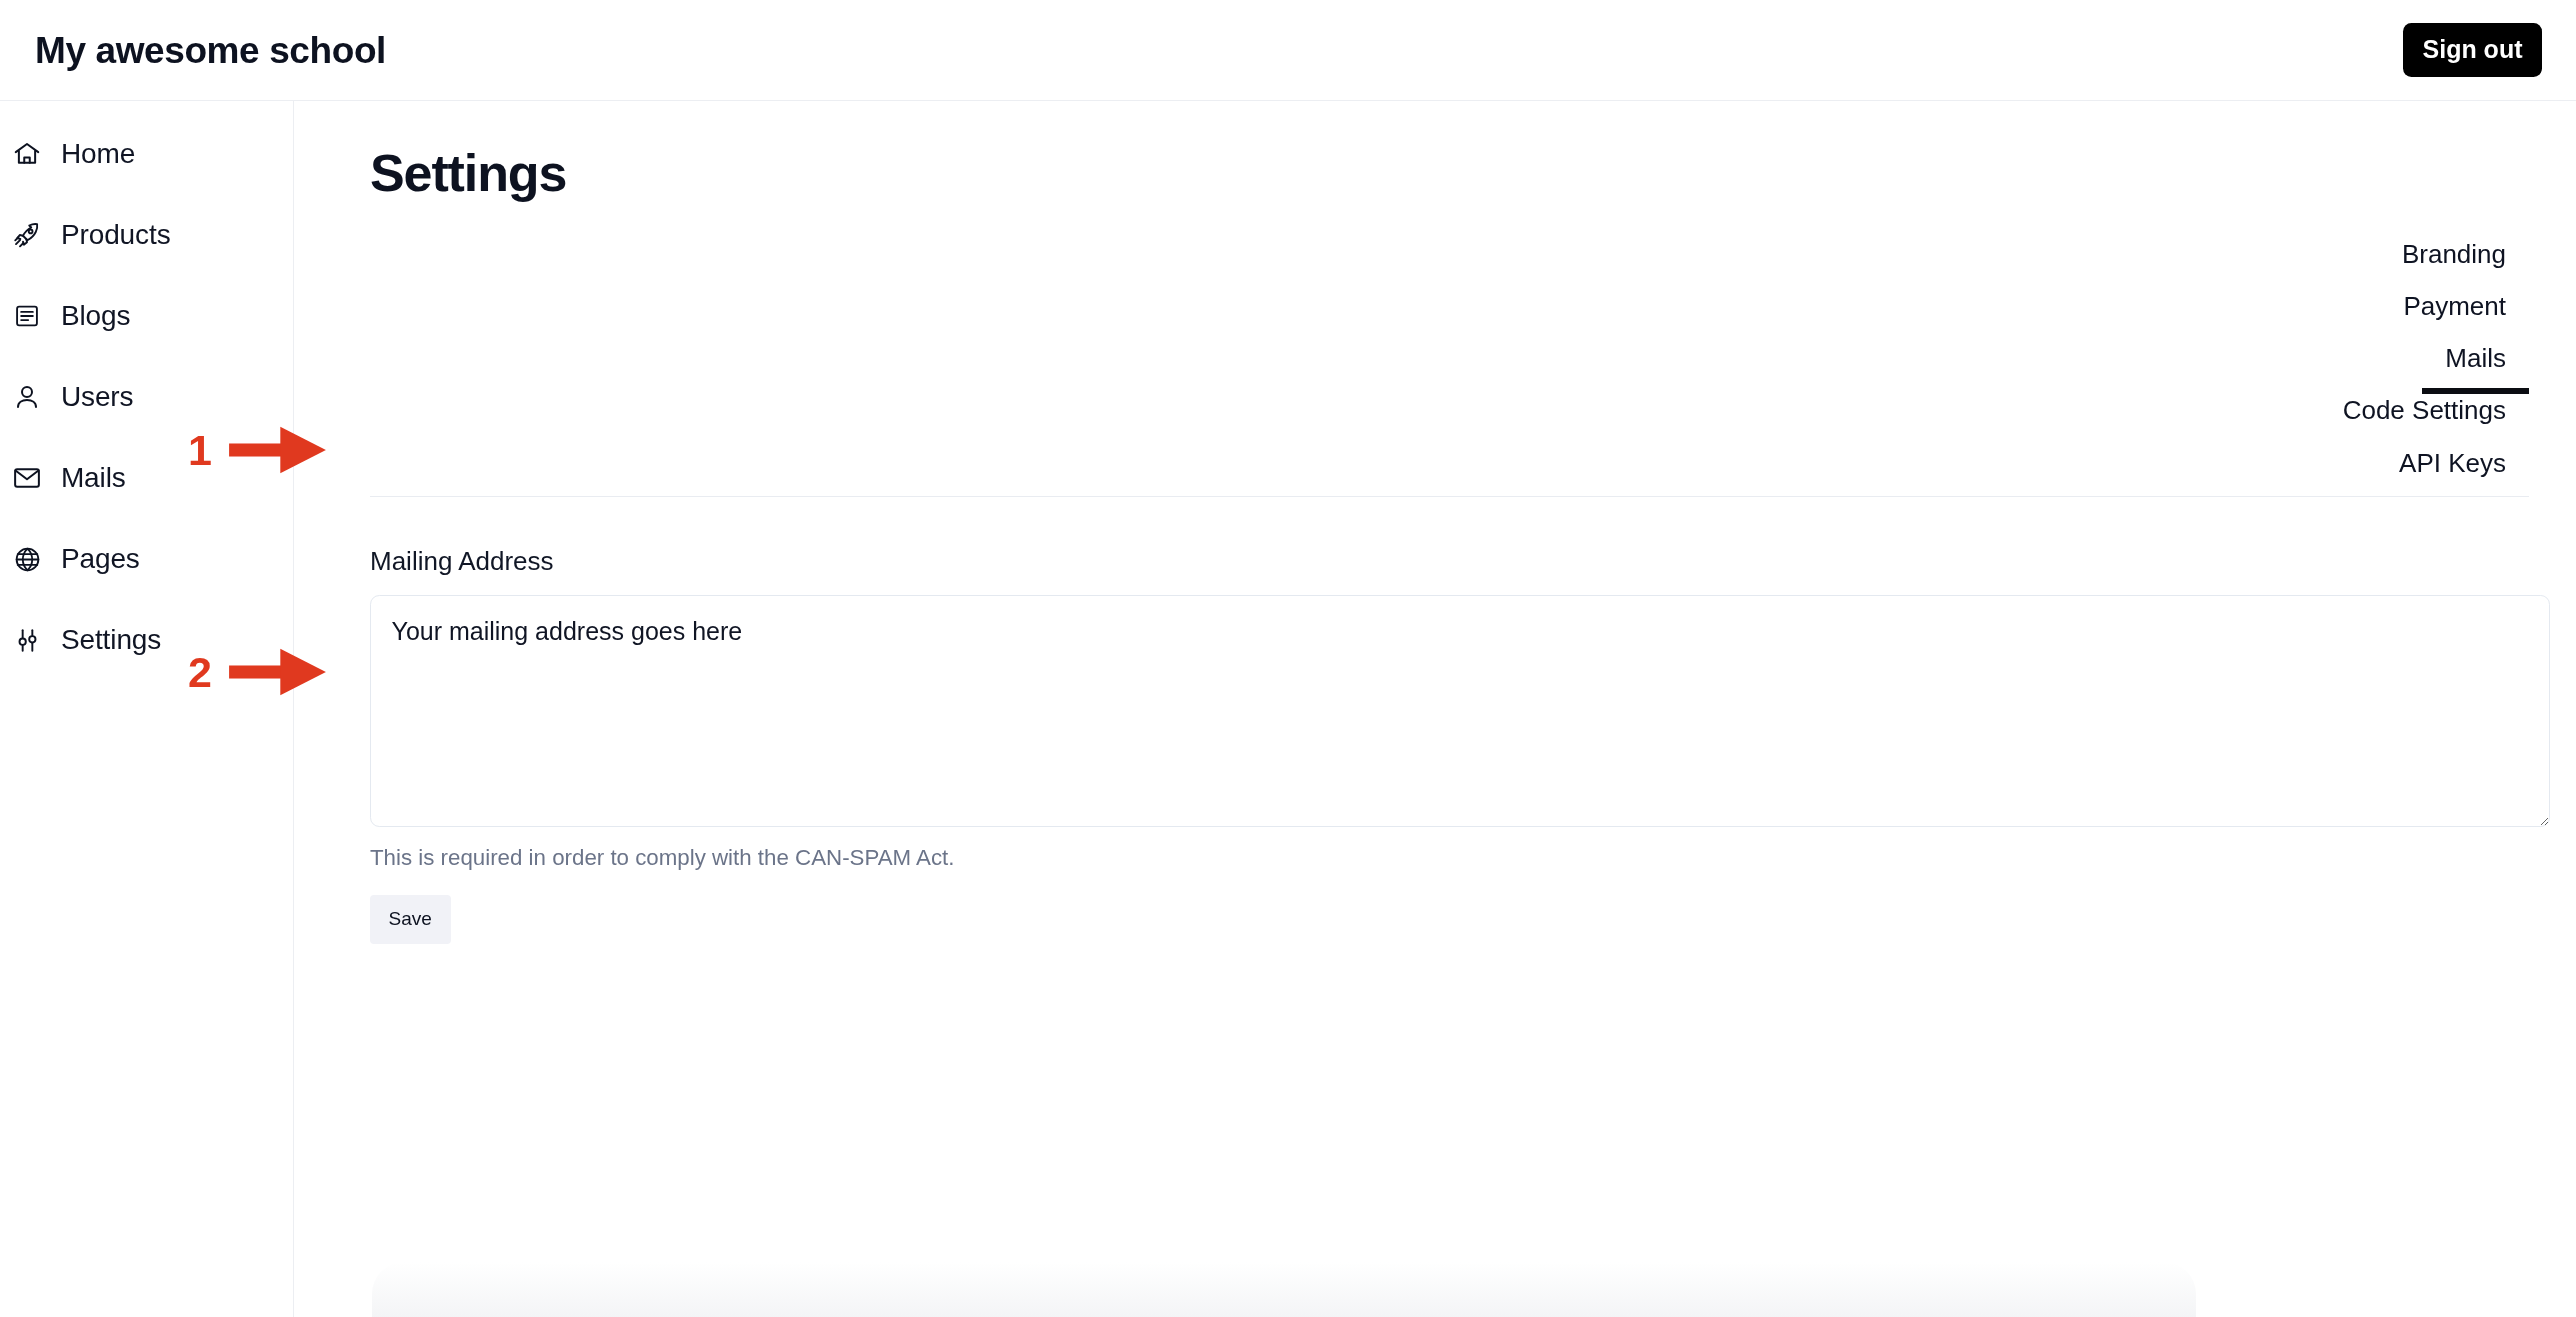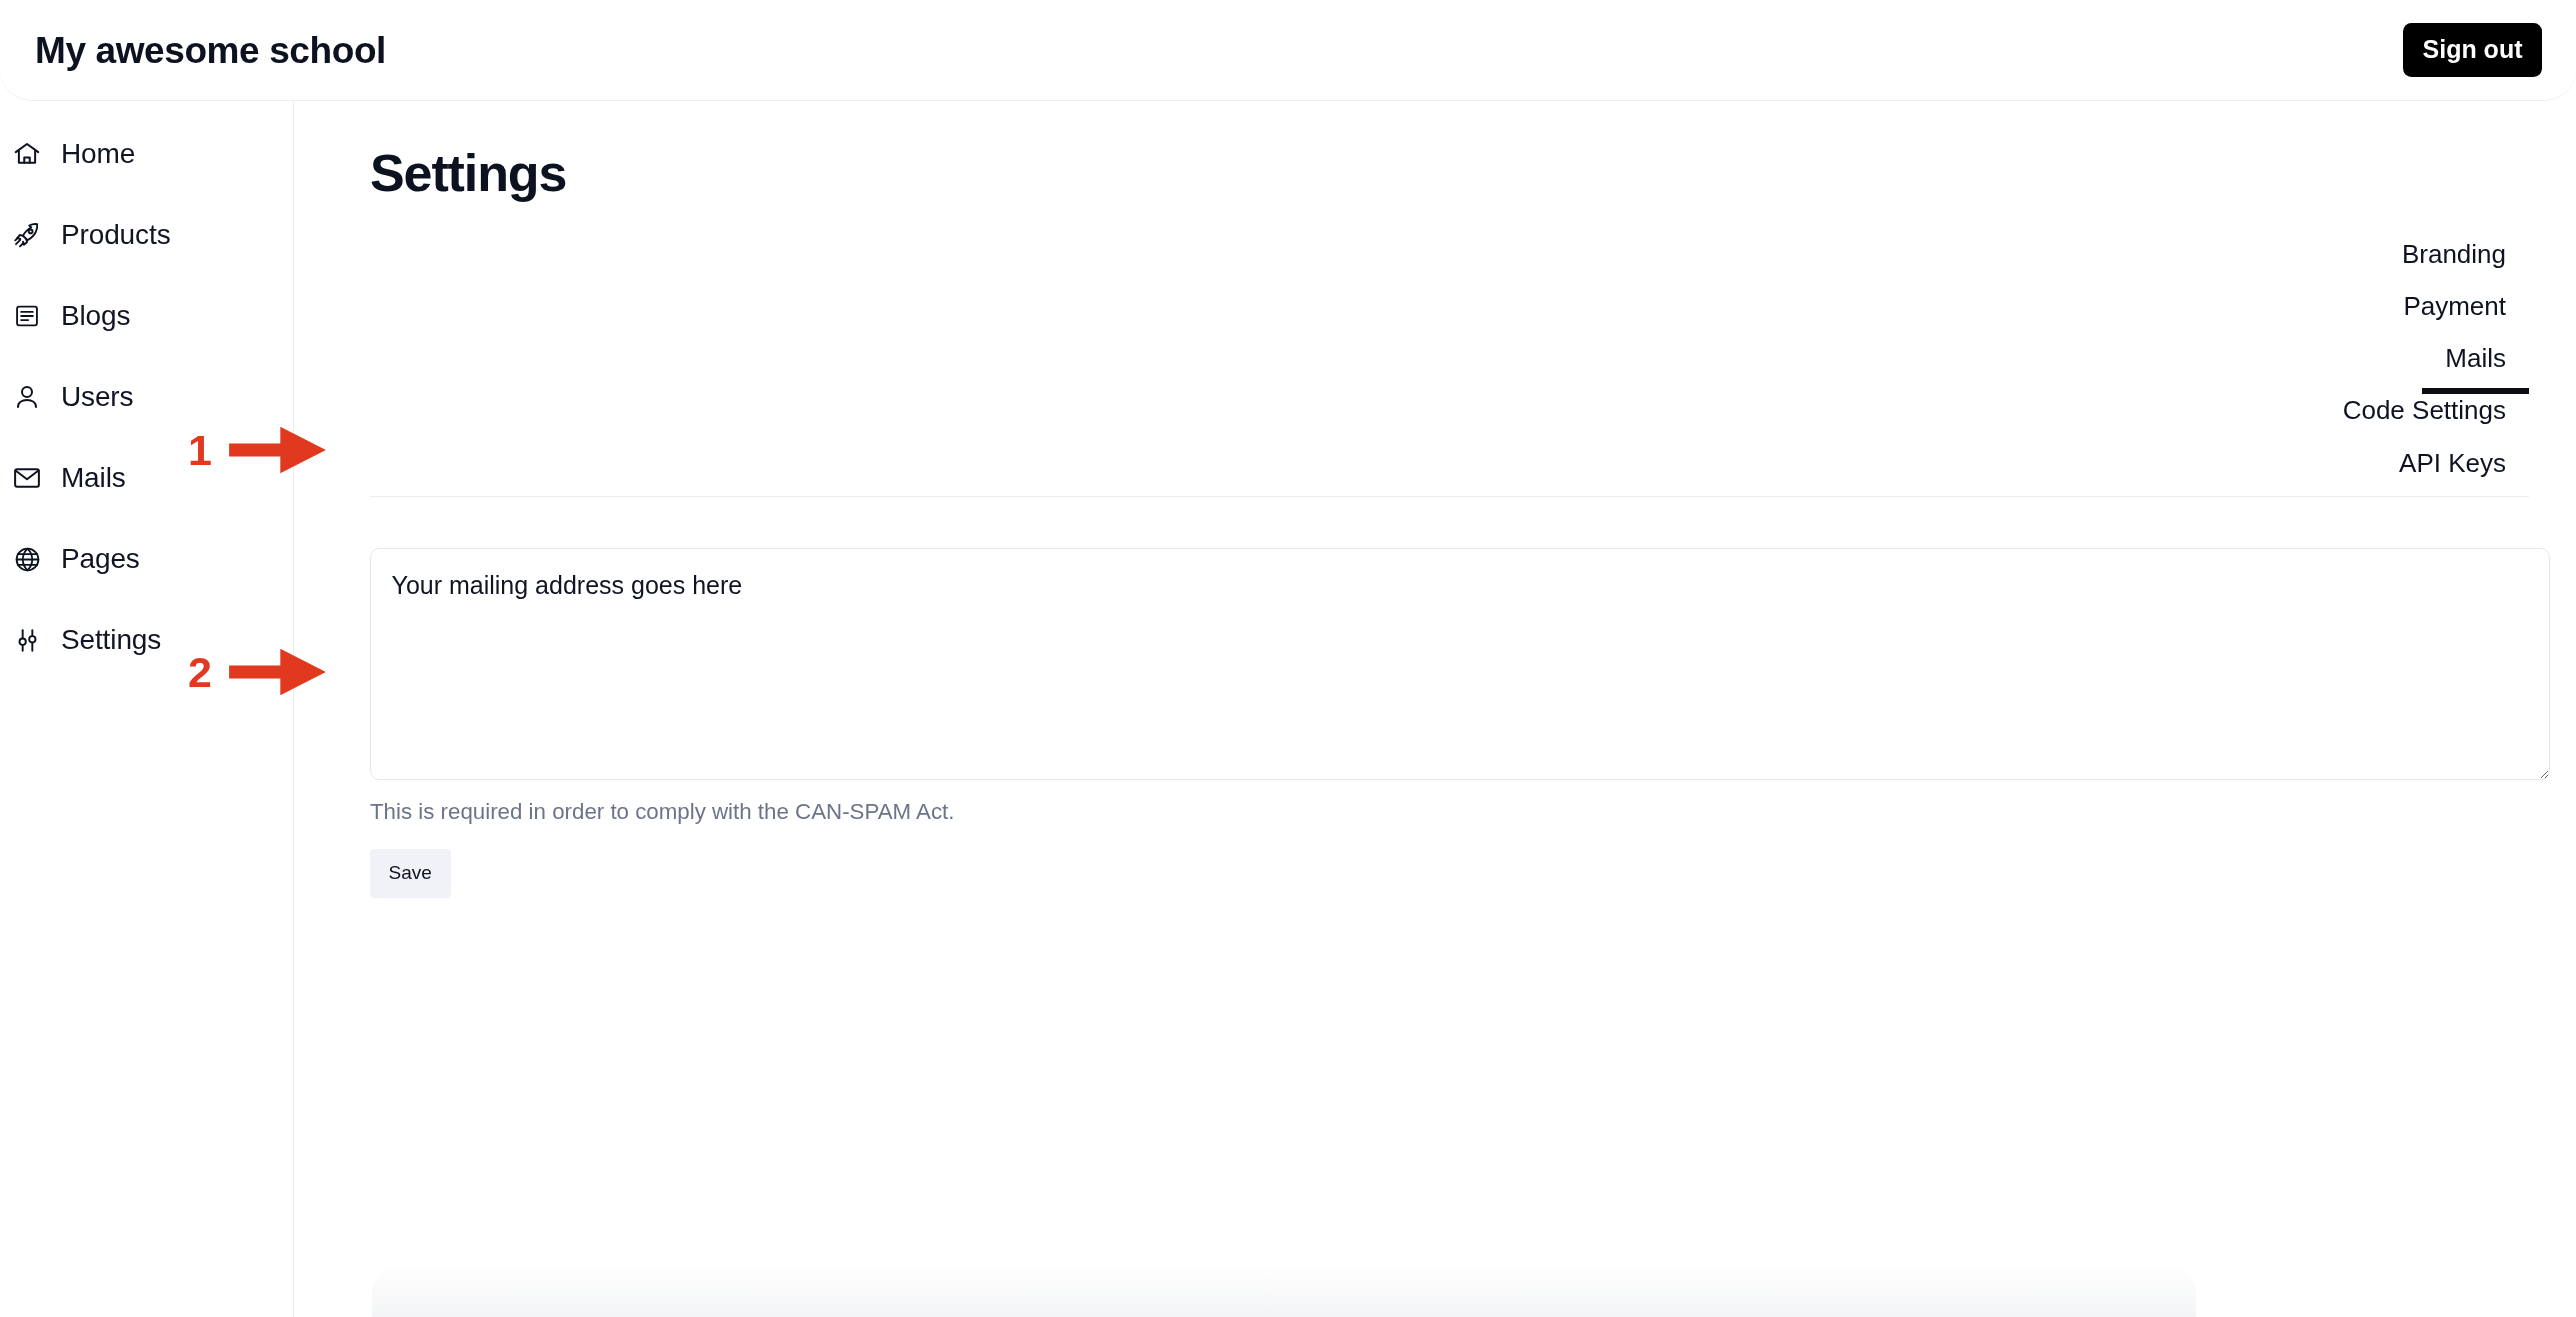--- a/index.html
+++ b/index.html
@@ -26,21 +26,20 @@
     position: absolute;
     top: 0; left: 0;
     width: 2576px;
     height: 101px;
     background: #ffffff;
     border-bottom: 1.9px solid #eceef2;
     display: flex;
     align-items: center;
     justify-content: space-between;
     padding: 0 34px 0 35px;
-    border-radius: 32px;
   }
 
   .brand-title {
     font-size: 37px;
     font-weight: 700;
     letter-spacing: -0.4px;
     color: #0d1220;
     line-height: 1;
   }
 
@@ -338,20 +337,21 @@
 
     <div class="tabs">
       <button class="tab">Branding</button>
       <button class="tab">Payment</button>
       <button class="tab active">Mails</button>
       <button class="tab">Code Settings</button>
       <button class="tab">API Keys</button>
     </div>
 
     <div>
+      <label class="field-label">Mailing Address</label>
 
       <textarea class="textarea" placeholder="Your mailing address goes here" style="">Your mailing address goes here</textarea>
 
       <div class="helper-text">This is required in order to comply with the CAN-SPAM Act.</div>
     </div>
 
     <button class="save-btn">Save</button>
 
   </main>
 

